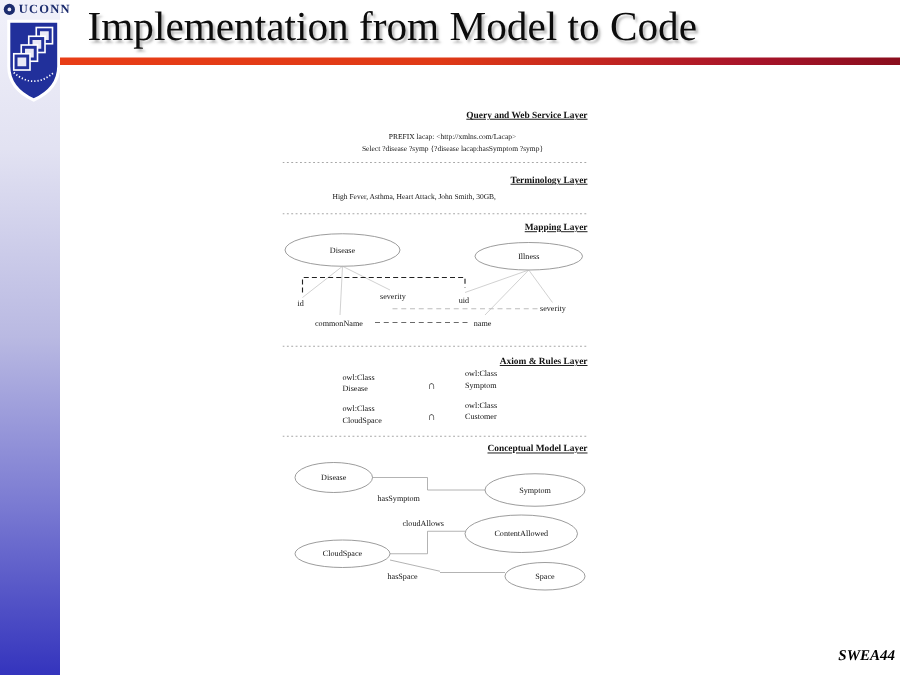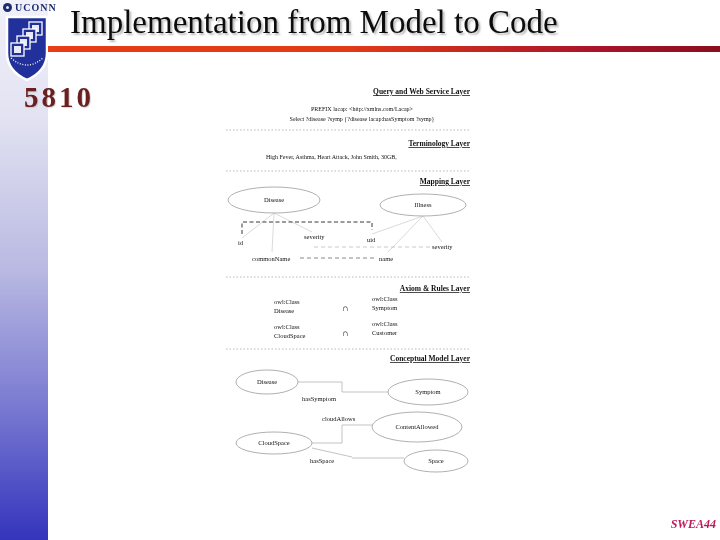--- a/index.html
+++ b/index.html
@@ -20,21 +20,21 @@
   .course-code{position:absolute;left:24px;top:82px;color:var(--course_code,#6a2020);
       font-weight:bold;font-size:29px;line-height:1.05;letter-spacing:3px;
       text-shadow:1px 1px 1px rgba(160,160,160,.45);}
   .slide-title{position:absolute;left:70px;top:4px;width:644px;
       font-size:33px;color:#0c0c0c;white-space:nowrap;
       text-shadow:2px 2px 2px rgba(130,130,130,.55);}
   .title-rule{position:absolute;left:48px;top:46px;width:672px;height:6px;
       background:linear-gradient(90deg,var(--rule_left,#e83d16) 0%,#e03a16 45%,#a8142a 82%,var(--rule_right,#8a0e1d) 100%);}
   .diagram{position:absolute;left:226px;top:84px;}
   .footer{position:absolute;right:4px;bottom:8px;font-size:12px;font-style:italic;
-      font-weight:bold;color:#be185d;}
+      font-weight:bold;color:#000000;}
   
   text{font-family:"Liberation Serif",serif;fill:#111;}
   .dheader{font-size:7.5px;font-weight:bold;text-decoration:underline;}
   .dsmall{font-size:6px;}
   .dlabel{font-size:6.5px;}
   .dop{font-size:9px;}
   .sep{stroke:#9a9a9a;stroke-width:.7;stroke-dasharray:1.5 2;}
   .ell{fill:none;stroke:#8e8e8e;stroke-width:.7;}
   .attr-line{stroke:#b5b5b5;stroke-width:.5;fill:none;}
   .conn{stroke:#9a9a9a;stroke-width:.6;fill:none;}
@@ -63,21 +63,20 @@
         <rect x="22" y="17" width="7" height="7" fill="#e9e9f6" stroke="none"></rect>
       <rect x="13" y="21" width="13" height="13"></rect>
         <rect x="16" y="24" width="7" height="7" fill="#e9e9f6" stroke="none"></rect>
       <rect x="7" y="28" width="13" height="13"></rect>
         <rect x="10" y="31" width="7" height="7" fill="#e9e9f6" stroke="none"></rect>
     </g>
     <path d="M7,43 Q23,57 39,43" fill="none" stroke="#ffffff" stroke-width="1.4" stroke-dasharray="1 1.6"></path>
   </svg>
 
   <div class="course-code">
-    <div>5810</div>
   </div>
 
   <div class="slide-title">Implementation from Model to Code</div>
   <div class="title-rule"></div>
 
   <svg class="diagram" width="246" height="390" viewBox="0 0 246 390">
 
     <g>
       <line class="sep" x1="0" y1="46" x2="244" y2="46"></line>
       <line class="sep" x1="0" y1="87" x2="244" y2="87"></line>

